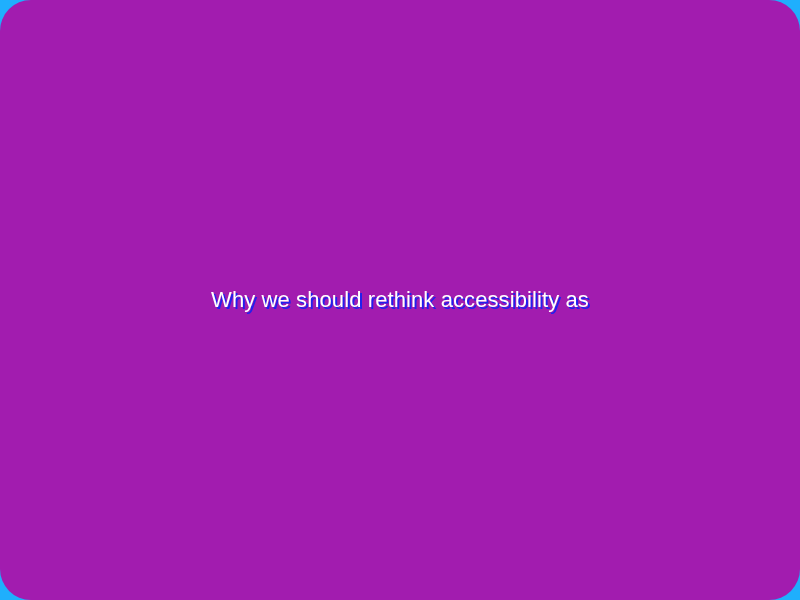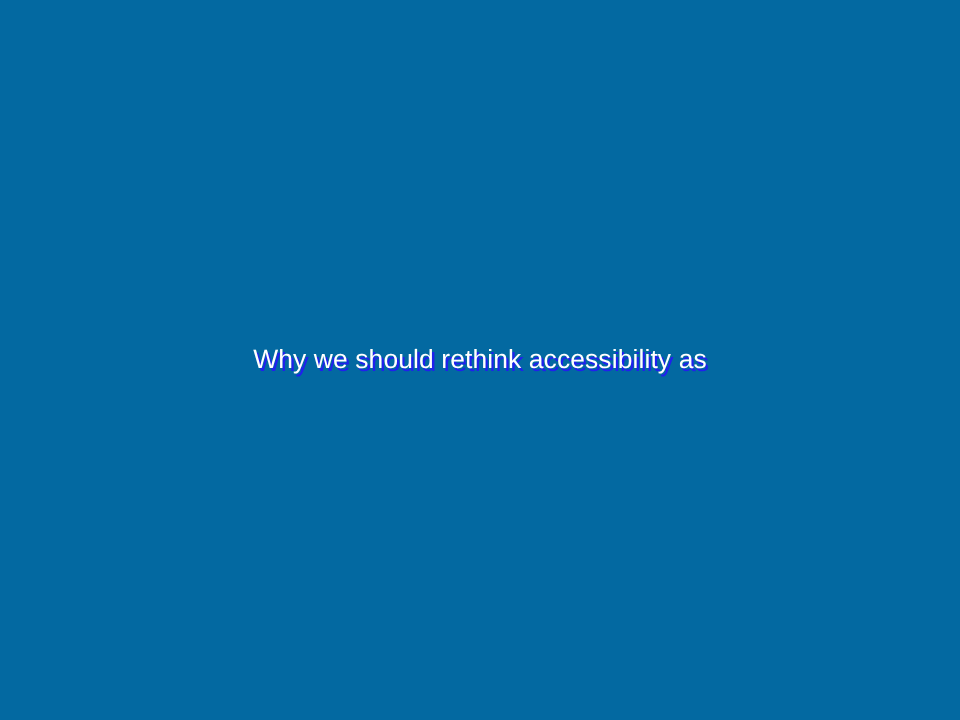--- a/index.html
+++ b/index.html
@@ -44,19 +44,19 @@
     letter-spacing: 0.1px;
     color: #ffffff;
     white-space: nowrap;
     text-shadow: 2px 2px 0 #2020ee;
     -webkit-font-smoothing: antialiased;
   }
 </style>
 </head>
 <body style="background-color: rgb(31, 175, 253);">
 
-<div id="card" style="background-color: #0369a1;">
+<div id="card" style="background-color: #a21caf; border-radius: 31px;">
 
   <div id="headline-wrap" style="text-align: center;">
     <h1 id="headline" style="color: rgb(255, 255, 255); text-shadow: rgb(32, 32, 238) 2px 2px 0px; font-size: 22px;">Why we should rethink accessibility as</h1>
   </div>
 
 </div>
 
 </body></html>

